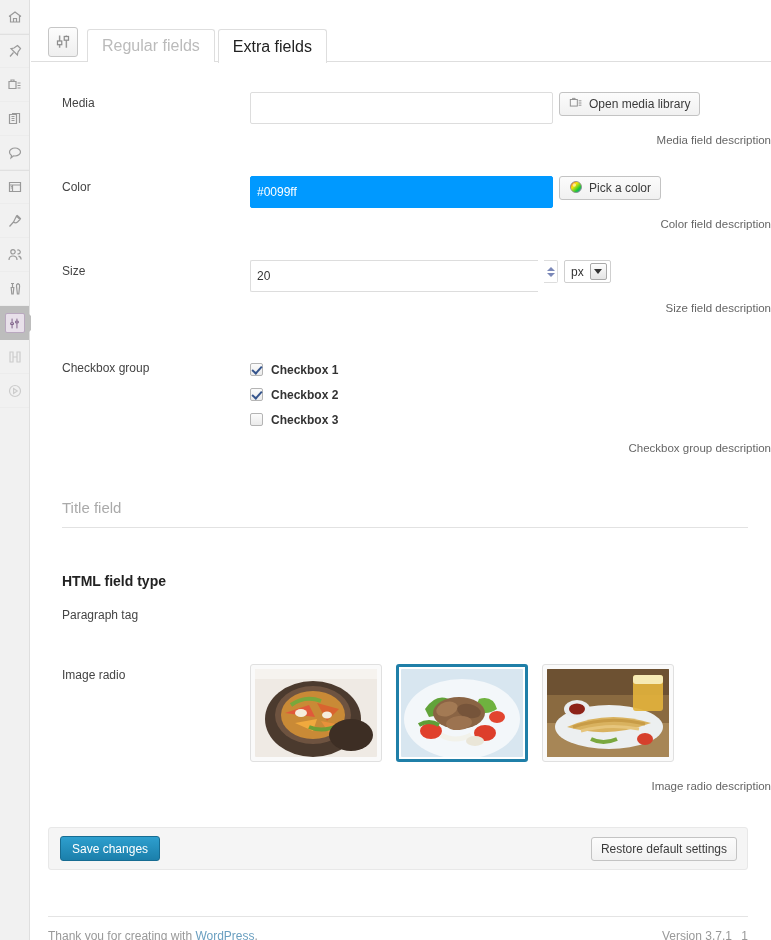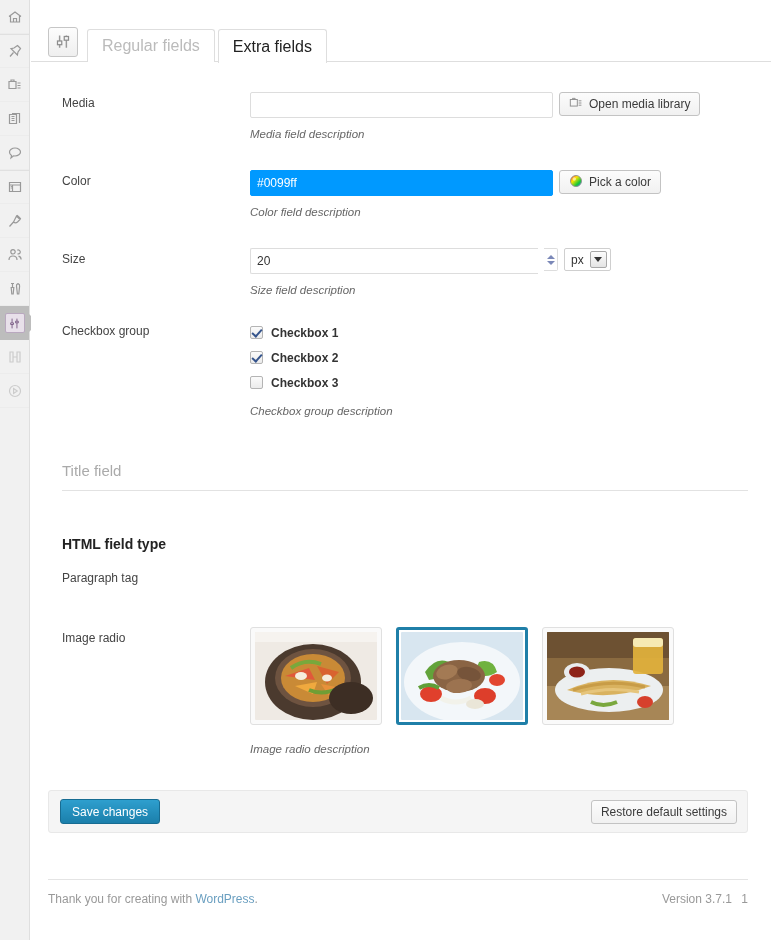--- a/index.html
+++ b/index.html
@@ -137,36 +137,36 @@
     width: 188px;
     flex: 0 0 188px;
     font-size: 12px;
     color: #444444;
     padding-top: 4px;
     box-sizing: border-box;
   }
   .row .ctl { flex: 1; }
   .desc {
     font-size: 11.5px;
-    font-style: italic;
     color: #666666;
     margin-top: 10px;
+    text-align: right;
   }
 
   
   .txt {
-    height: 18px;
+    height: 32px;
     border: 1px solid #dddddd;
     border-radius: 2px;
     background: #ffffff;
     box-sizing: border-box;
     font-family: "Liberation Sans", sans-serif;
     font-size: 12px;
     color: #333333;
-    padding: 12px 6px;
+    padding: 6px 6px;
     line-height: 21px;
   }
   .txt.media { width: 303px; }
   .txt.color {
     width: 303px;
     background: #0099ff;
     color: #ffffff;
     border-color: #0099ff;
   }
   .txt.size {
@@ -530,21 +530,21 @@
             <span>px</span>
             <span class="arrowbox">
                 <i></i>
               </span>
           </span>
         </div>
         <div class="desc">Size field description</div>
       </div>
     </div>
 
-    <div class="row" style="margin-top:24px">
+    <div class="row" style="margin-top:43px">
       <div class="lbl">Checkbox group</div>
       <div class="ctl">
         <div class="cbrow">
           <span class="cbox on"></span>
           <span class="cblabel">Checkbox 1</span>
         </div>
         <div class="cbrow">
           <span class="cbox on"></span>
           <span class="cblabel">Checkbox 2</span>
         </div>

